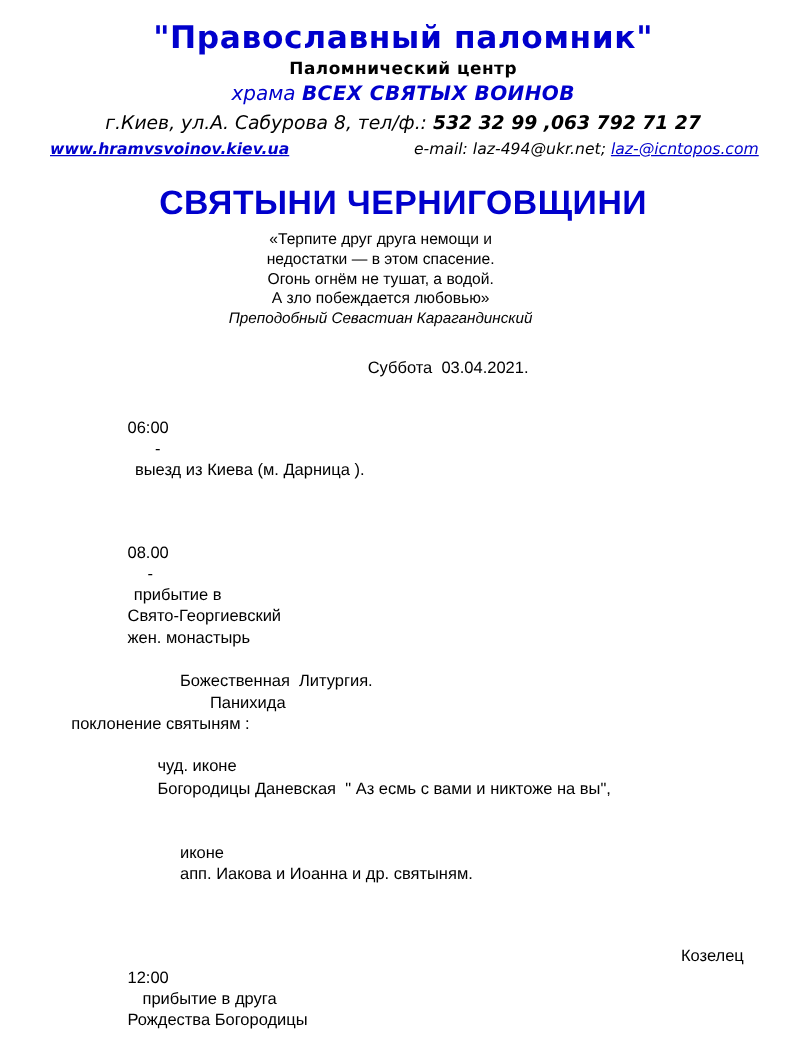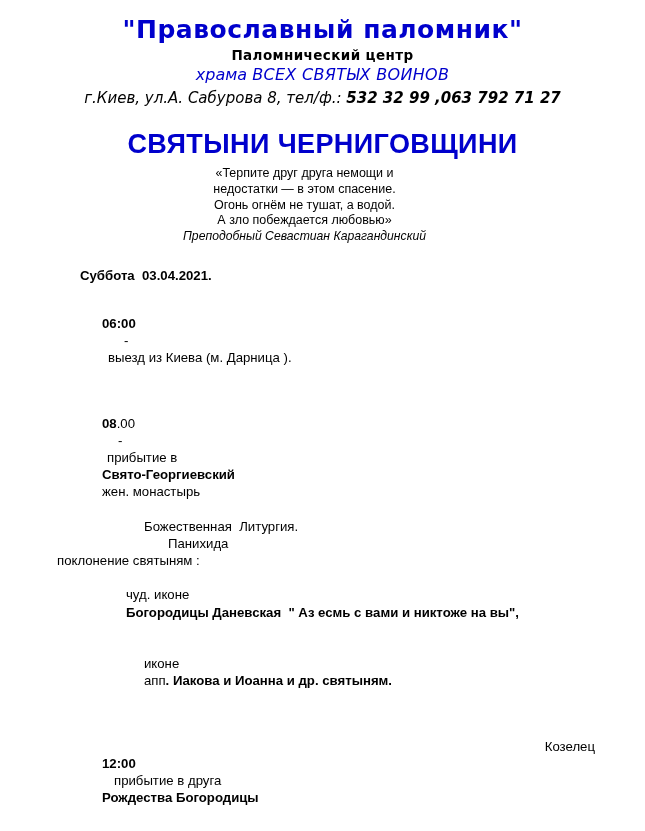--- a/index.html
+++ b/index.html
@@ -46,21 +46,21 @@
     margin-top: 1px;
     color: #0000CC;
     font-family: "DejaVu Sans", sans-serif;
   }
   .org-temple .word-hrama {
     font-style: italic;
     font-weight: normal;
   }
   .org-temple .temple-name {
     font-style: italic;
-    font-weight: normal;
+    font-weight: bold;
     letter-spacing: 0.3px;
   }
   .org-address {
     font-size: 15px;
     font-style: italic;
     margin-top: 3px;
     line-height: 1.25;
     font-family: "DejaVu Sans", sans-serif;
   }
   .org-address .phones {
@@ -123,21 +123,21 @@
   
   .schedule {
     margin-top: 22px;
     padding-left: 80px;
     padding-right: 8px;
     font-size: 13.2px;
     line-height: 1.30;
   }
   .sched-line { white-space: pre-wrap; }
   .sched-line.gap-before { margin-top: 14px; }
-  .b { font-weight: bold; }
+  .b { font-weight: normal; text-align: center; }
   .r { font-weight: normal; }
 
   .indent-0 { margin-left: -23px; }
   .right-note { float: right; font-weight: normal; }
   .clearer { clear: both; }
 </style>
 </head>
 <body>
 
 <div class="page">
@@ -151,20 +151,28 @@
     <div class="org-temple">
       <span class="word-hrama">храма</span>
       <span class="temple-name">ВСЕХ СВЯТЫХ ВОИНОВ</span>
     </div>
 
     <div class="org-address">
       <span>г.Киев, ул.А. Сабурова 8,  тел/ф.:</span>
       <span class="phones">532 32 99 ,063 792 71 27</span>
     </div>
 
+    <div class="contact-row">
+      <span class="weblink">www.hramvsvoinov.kiev.ua</span>
+      <span class="email-group">
+        <span class="email-label">e-mail:</span>
+        <span class="email-plain">laz-494@ukr.net;</span>
+        <span class="maillink">laz-@icntopos.com</span>
+      </span>
+    </div>
   </div>
 
   <div class="doc-title">СВЯТЫНИ ЧЕРНИГОВЩИНИ</div>
 
   <div class="epigraph">
     <span class="quote-lines">«Терпите друг друга немощи и</span>
     <span class="quote-lines">недостатки — в этом спасение.</span>
     <span class="quote-lines">Огонь огнём не тушат, а водой.</span>
     <span class="quote-lines">А зло побеждается любовью»</span>
     <span class="attribution">Преподобный Севастиан Карагандинский</span>

